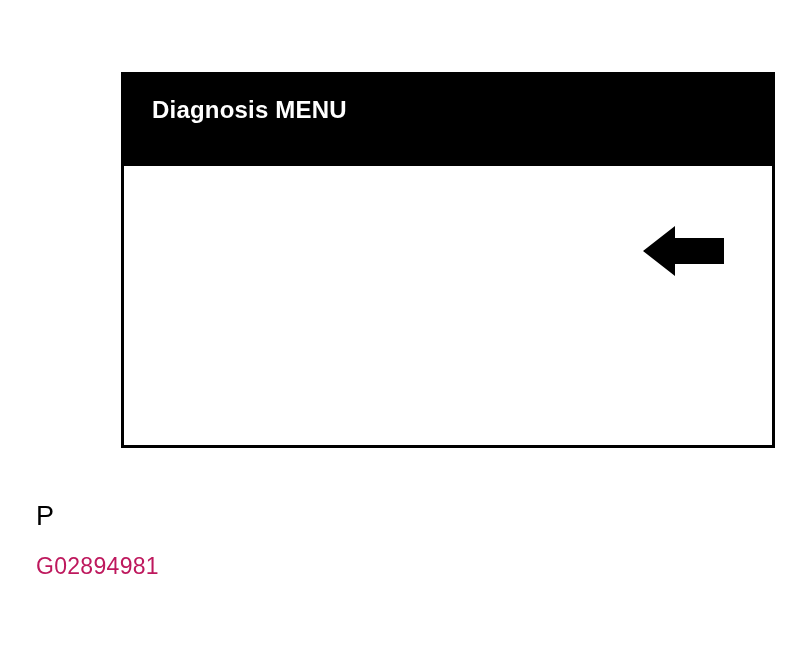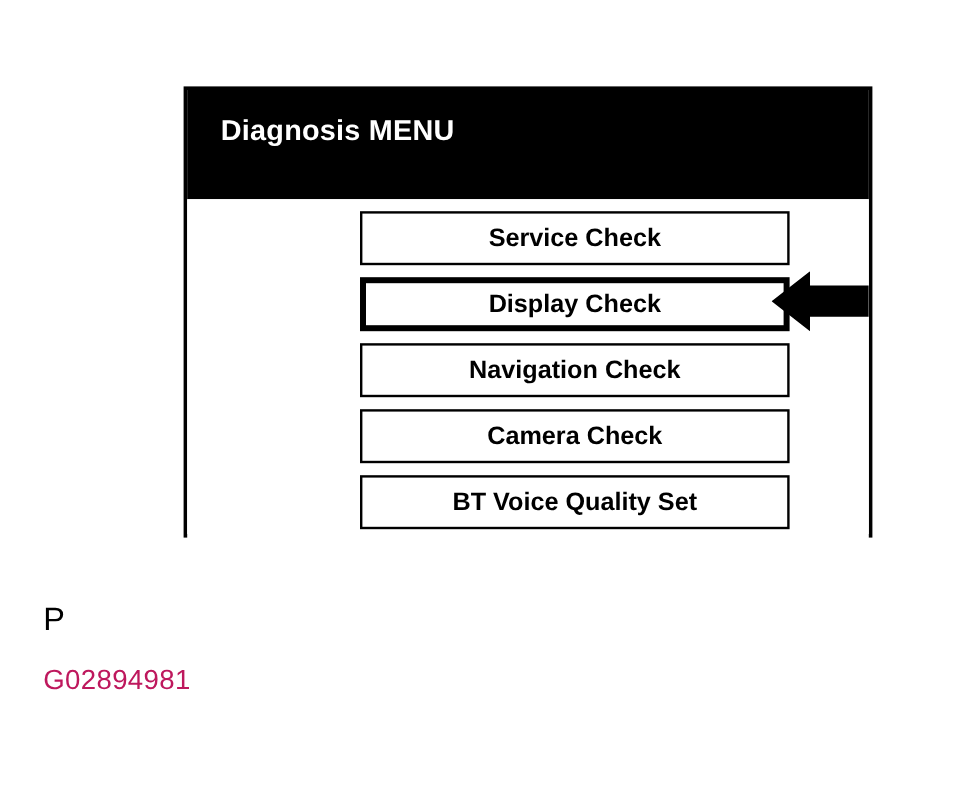--- a/index.html
+++ b/index.html
@@ -13,26 +13,25 @@
     font-family: "Liberation Sans", sans-serif;
     overflow: hidden;
     position: relative;
   }
 
   
   #screen-panel {
     position: absolute;
     left: 121px;
     top: 72px;
-    width: 574px;
+    width: 654px;
     height: 376px;
     background: #ffffff;
     border: 3px solid #000000;
     box-sizing: border-box;
-    margin-left: 32px;
   }
 
   #title-bar {
     position: absolute;
     left: 0;
     top: 0;
     width: 100%;
     height: 91px;
     background: #000000;
     box-sizing: border-box;
@@ -121,33 +120,20 @@
 </style>
 </head>
 <body>
 
 <div id="screen-panel">
 
   <div id="title-bar">
     <div id="title-text">Diagnosis MENU</div>
   </div>
 
-  <div id="menu-list">
-
-    <div class="menu-button">Service Check</div>
-
-    <div class="menu-button selected">Display Check</div>
-
-    <div class="menu-button">Navigation Check</div>
-
-    <div class="menu-button">Camera Check</div>
-
-    <div class="menu-button">BT Voice Quality Set</div>
-
-  </div>
 </div>
 
 <svg id="pointer-arrow" viewBox="0 0 81 50" aria-hidden="true">
   <polygon points="0,25 32,0 32,12 81,12 81,38 32,38 32,50" fill="#000000"></polygon>
 </svg>
 
 <div id="caption-p">P</div>
 
 <div id="caption-code">G02894981</div>
 

